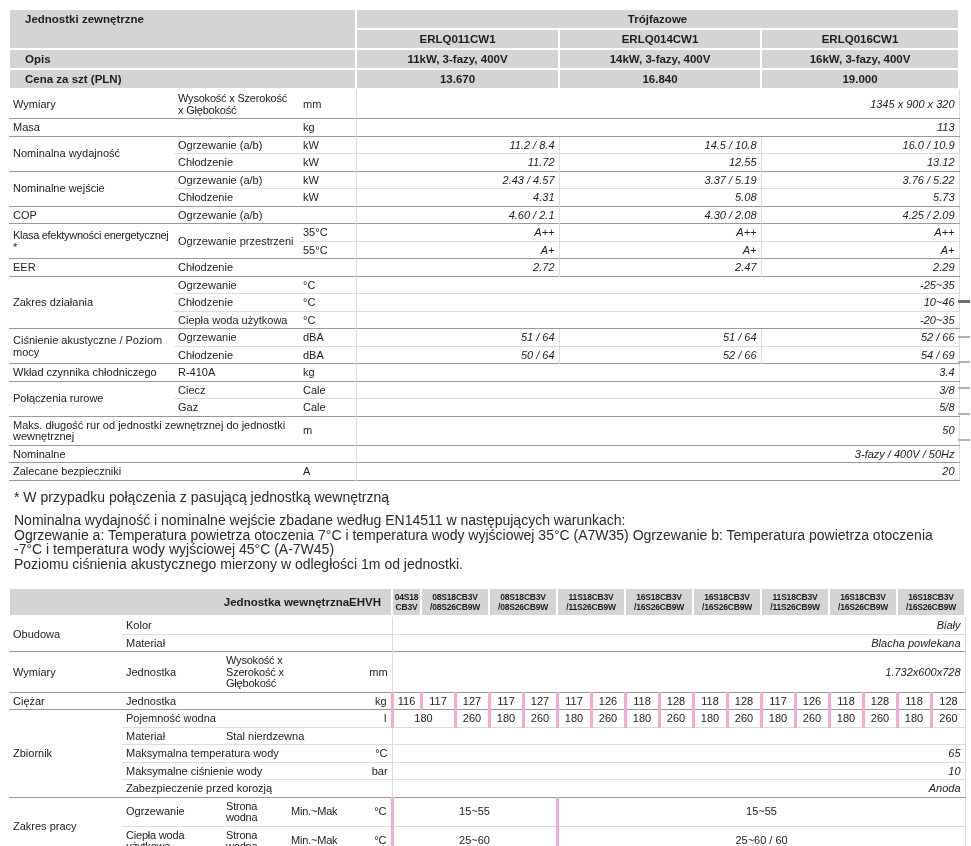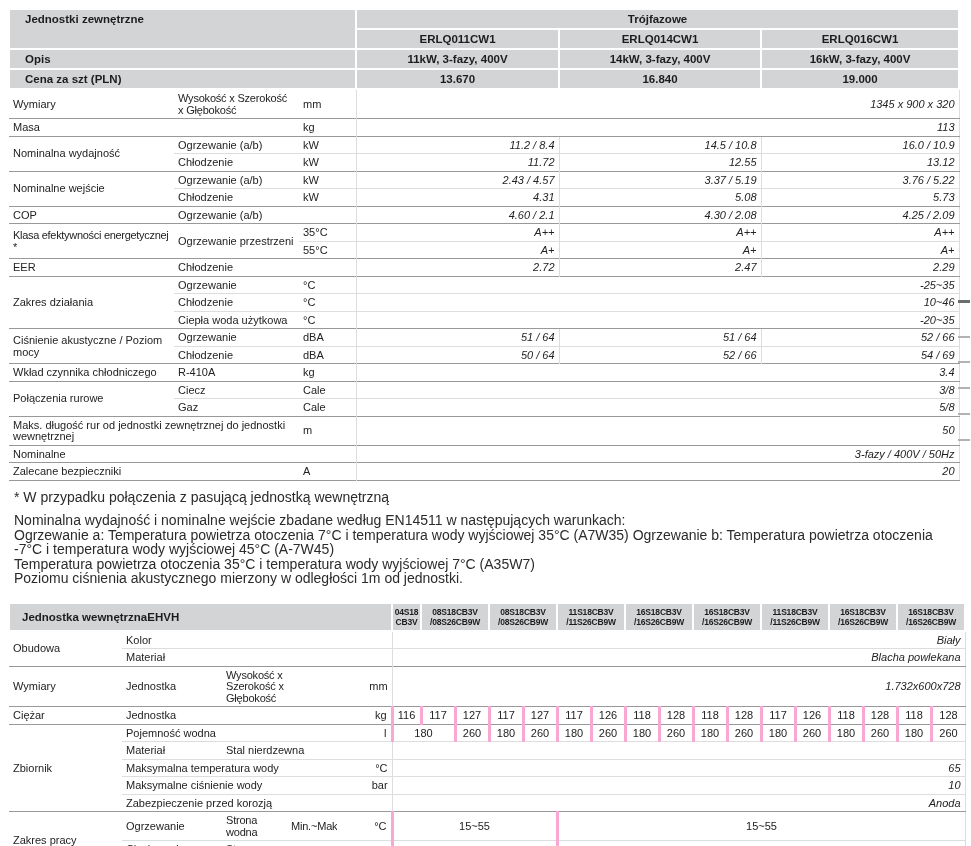--- a/index.html
+++ b/index.html
@@ -10,21 +10,21 @@
   #t1 { width:950px; border-bottom:1px solid #97999c; border-right:1px solid #dcdddf; }
   #t2 { width:956px; border-bottom:1px solid #97999c; border-right:1px solid #dcdddf; margin-top:16px; }
   td, th { overflow:hidden; white-space:nowrap; }
 
   
   .hd { background:#d2d4d5; border:2px solid #ffffff; font-weight:700; font-size:11.5px; color:#1d1d1f; }
   .hd-l { text-align:left; padding:3px 6px 3px 15px; vertical-align:top; }
   .hd-c { text-align:center; padding:3px 2px; }
   .hd-m { text-align:center; padding:3px 1px; font-size:8.5px; line-height:10px; letter-spacing:-0.2px; }
   .hd-flex { padding:0; }
-  .hd-flex .fx { display:flex; justify-content:flex-start; align-items:center; padding:4px 10px 4px 12px; }
+  .hd-flex .fx { display:flex; justify-content:flex-end; align-items:center; padding:4px 10px 4px 12px; }
 
   
   #t1 td, #t2 td { font-size:11px; padding:3px 4px 2px 4px; vertical-align:middle; line-height:11.5px; }
   .c-label { padding-left:6px; white-space:normal; }
   .c-label.smlabel { font-size:9.8px; letter-spacing:-0.3px; }
   .c-sub { white-space:normal; }
   .tiny { font-size:7.5px; letter-spacing:-0.2px; }
   .sm9 { font-size:9px; letter-spacing:-0.2px; }
   .c-unit { padding-left:2px; }
   .c-unit-r { text-align:right; padding-right:6px; }
@@ -217,21 +217,20 @@
           <td class="c-unit">A</td>
           <td class="c-val" colspan="3">20</td>
         </tr>
       </tbody>
   </table>
 
   <div class="footnotes">
     <div class="star">* W przypadku połączenia z pasującą jednostką wewnętrzną</div>
     <div>Nominalna wydajność i nominalne wejście zbadane według EN14511 w następujących warunkach:</div>
     <div>Ogrzewanie a: Temperatura powietrza otoczenia 7°C i temperatura wody wyjściowej 35°C (A7W35)  Ogrzewanie b: Temperatura powietrza otoczenia -7°C i temperatura wody wyjściowej 45°C (A-7W45)</div>
-    <div>Temperatura powietrza otoczenia 35°C i temperatura wody wyjściowej 7°C (A35W7)</div>
     <div>Poziomu ciśnienia akustycznego mierzony w odległości 1m od jednostki.</div>
   </div>
 
   <table id="t2">
     <colgroup>
       <col style="width:113px">
         <col style="width:100px">
         <col style="width:65px">
         <col style="width:50px">
         <col style="width:55px">

